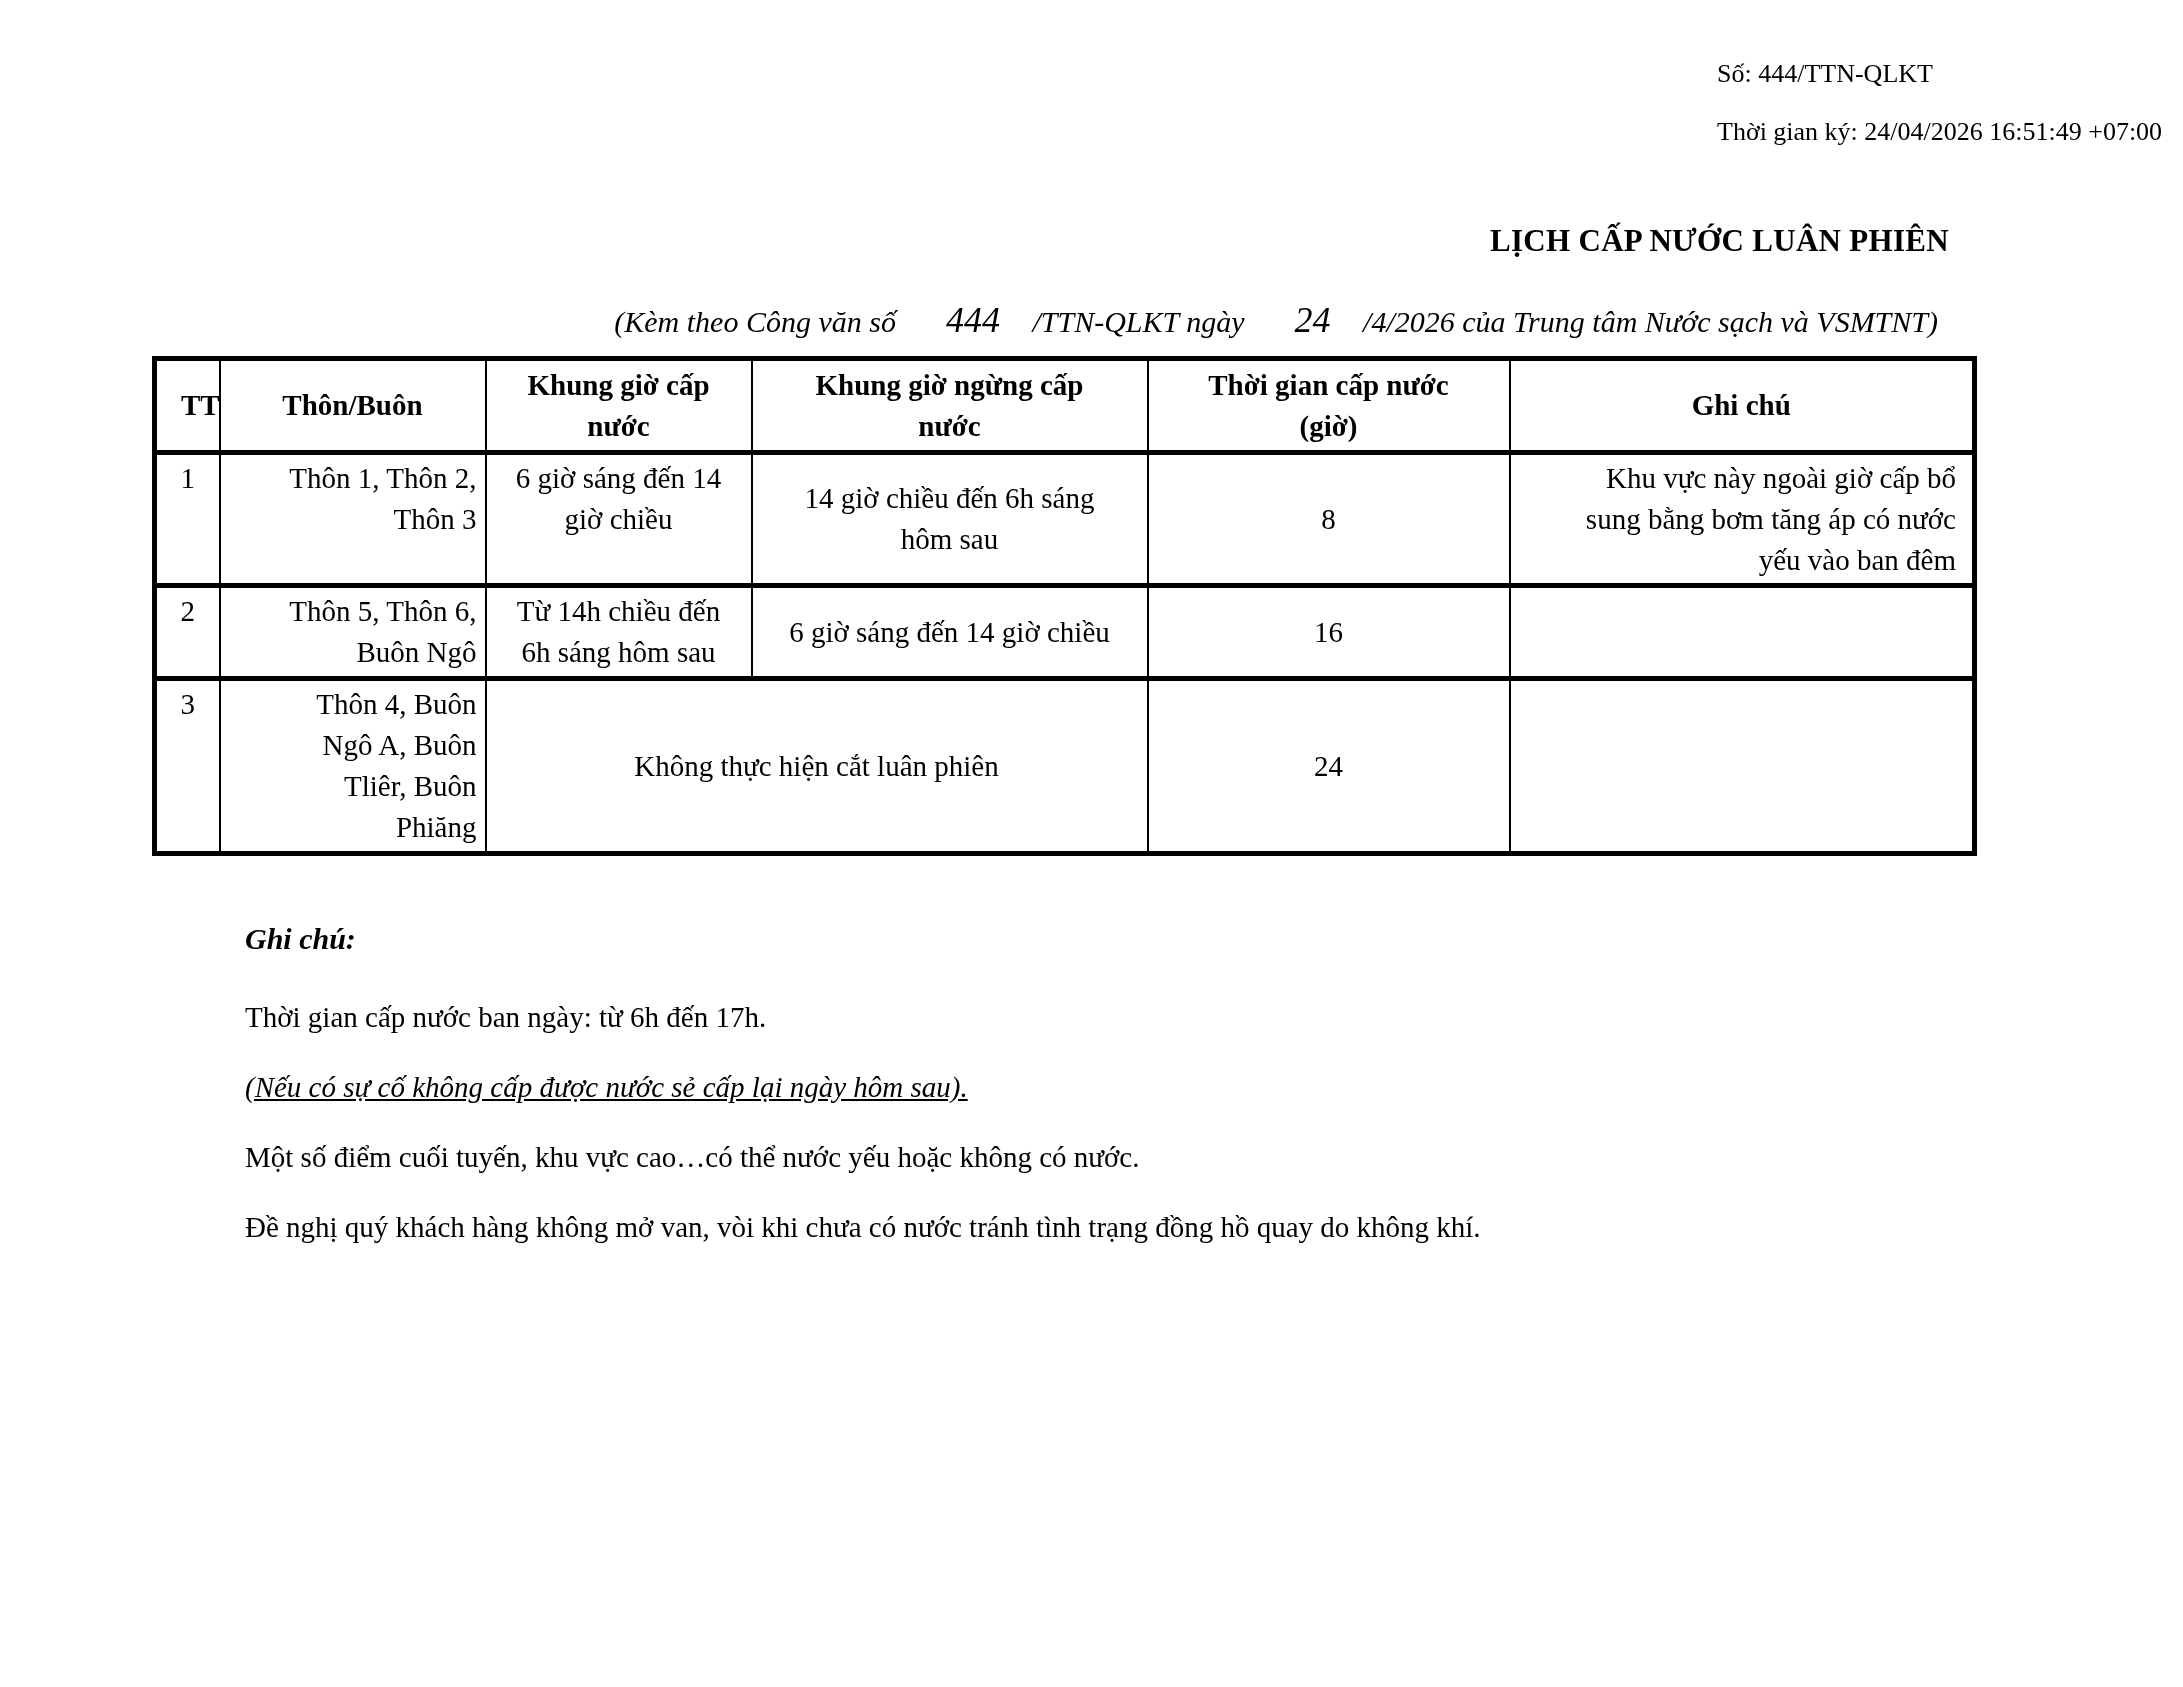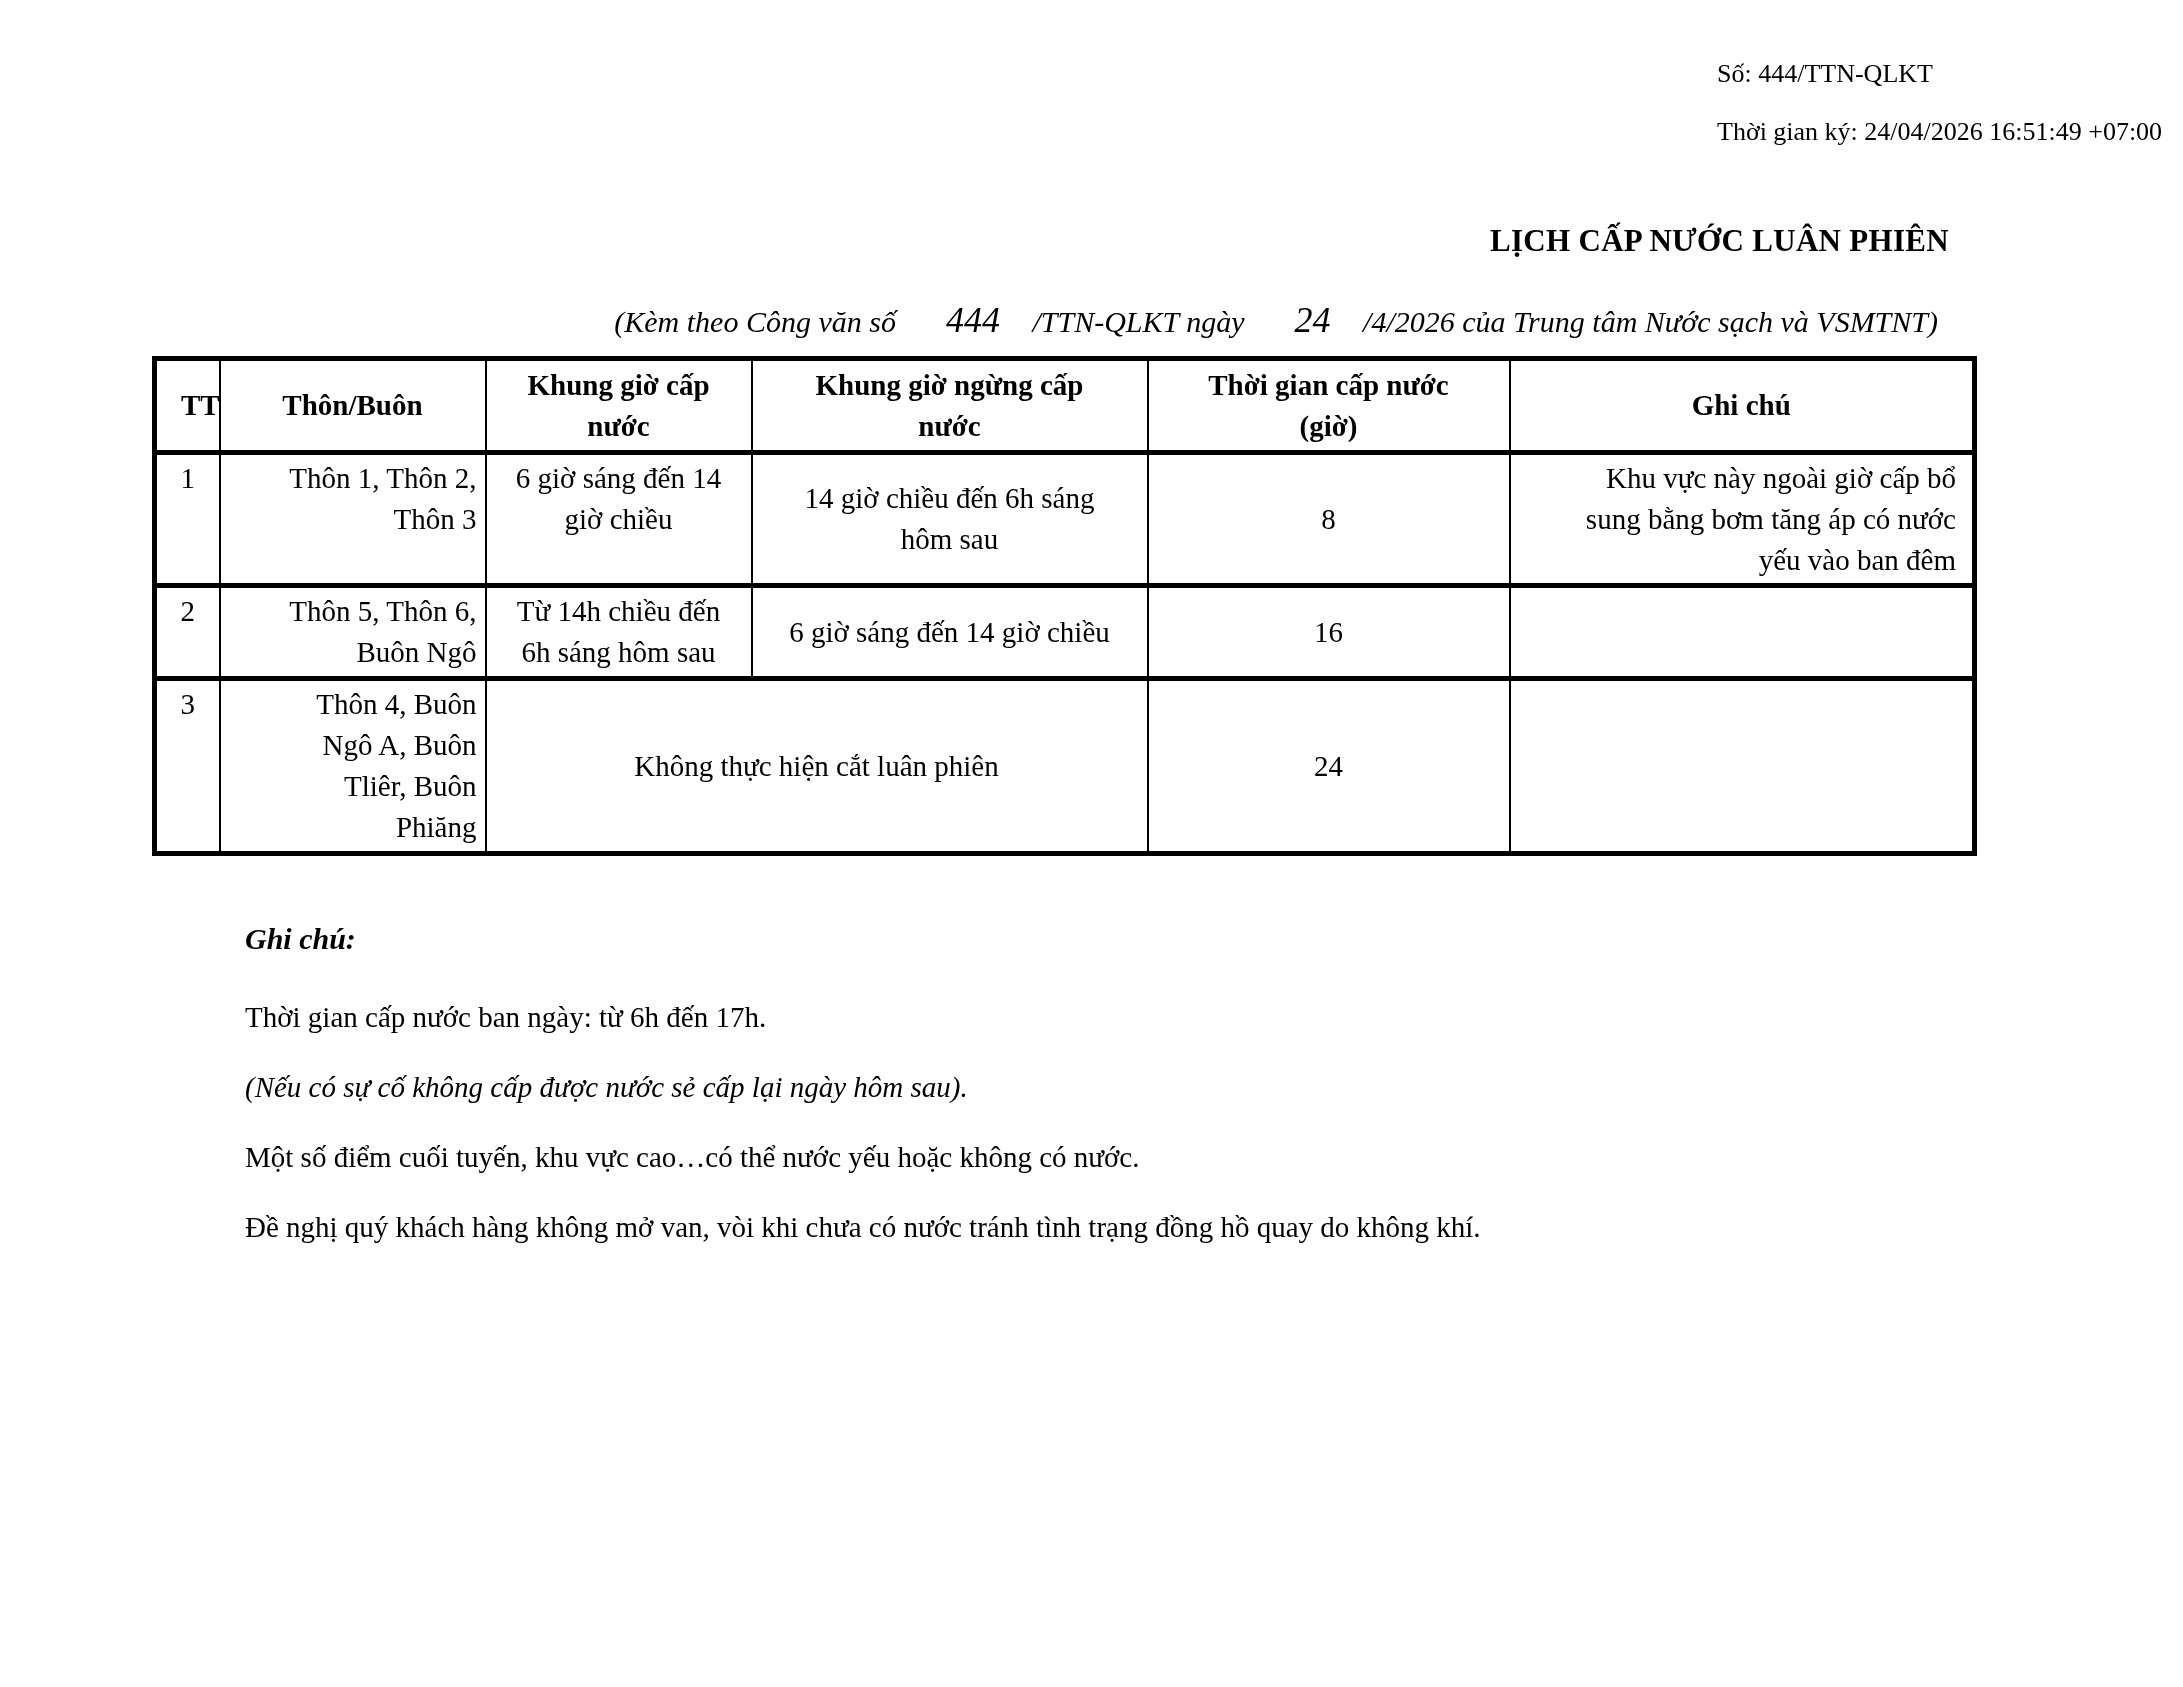--- a/index.html
+++ b/index.html
@@ -95,21 +95,21 @@
     top: 871px;
     font-size: 29px;
     line-height: 48px;
   }
   .notes-heading {
     font-weight: bold;
     font-style: italic;
     font-size: 30px;
     margin-bottom: 8px;
   }
-  .note-italic { font-style: italic; }
+  .note-italic { font-style: italic; text-decoration: underline; }
 </style>
 </head>
 <body>
 
 <div class="page">
 
   <div class="corner">
     <div>Số: 444/TTN-QLKT</div>
     <div>Thời gian ký: 24/04/2026 16:51:49 +07:00</div>
   </div>

